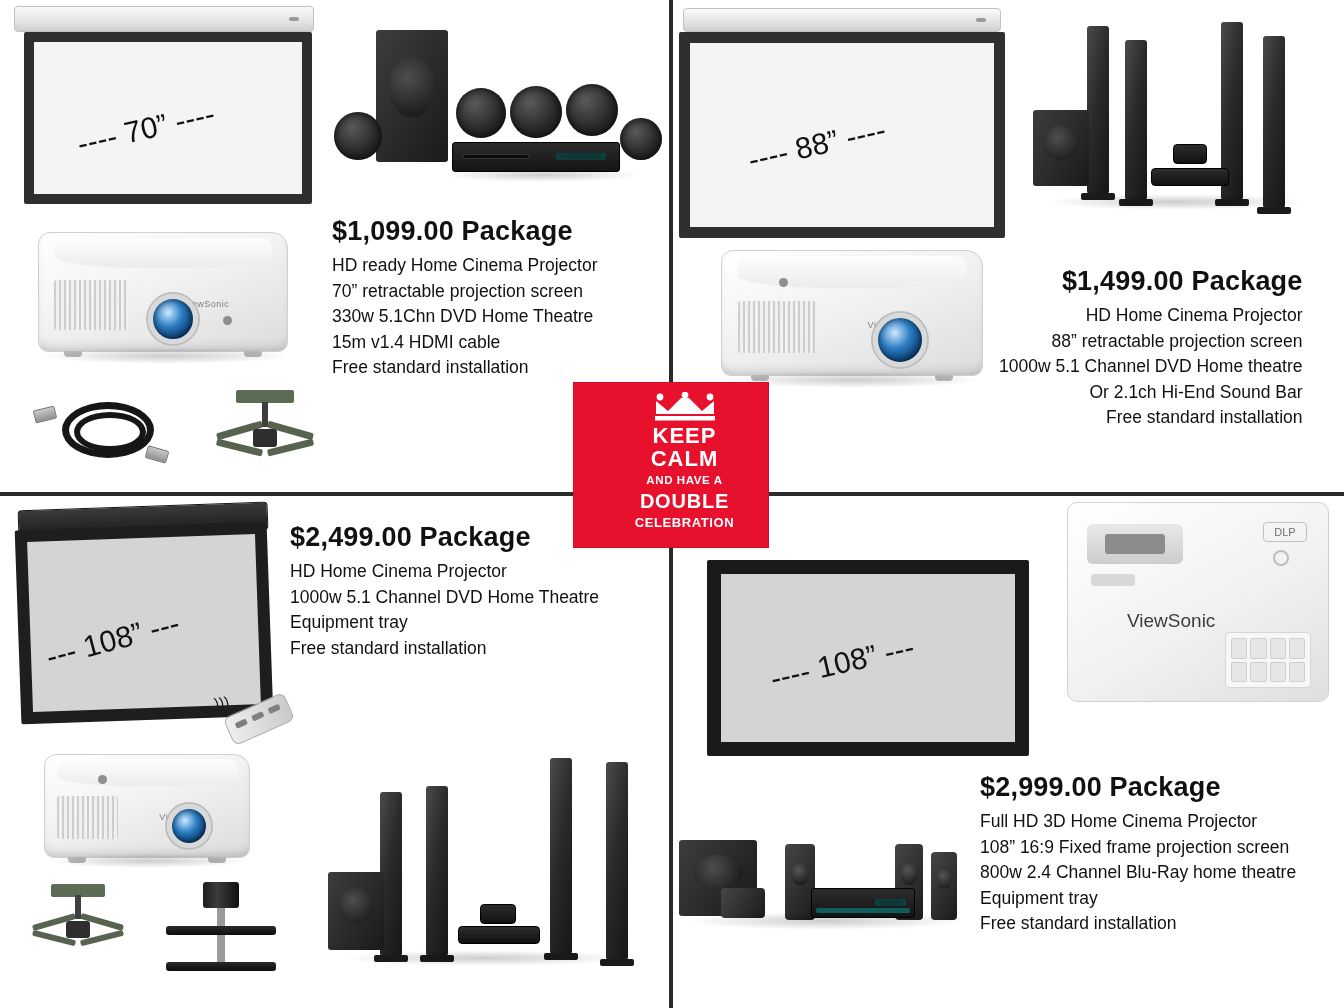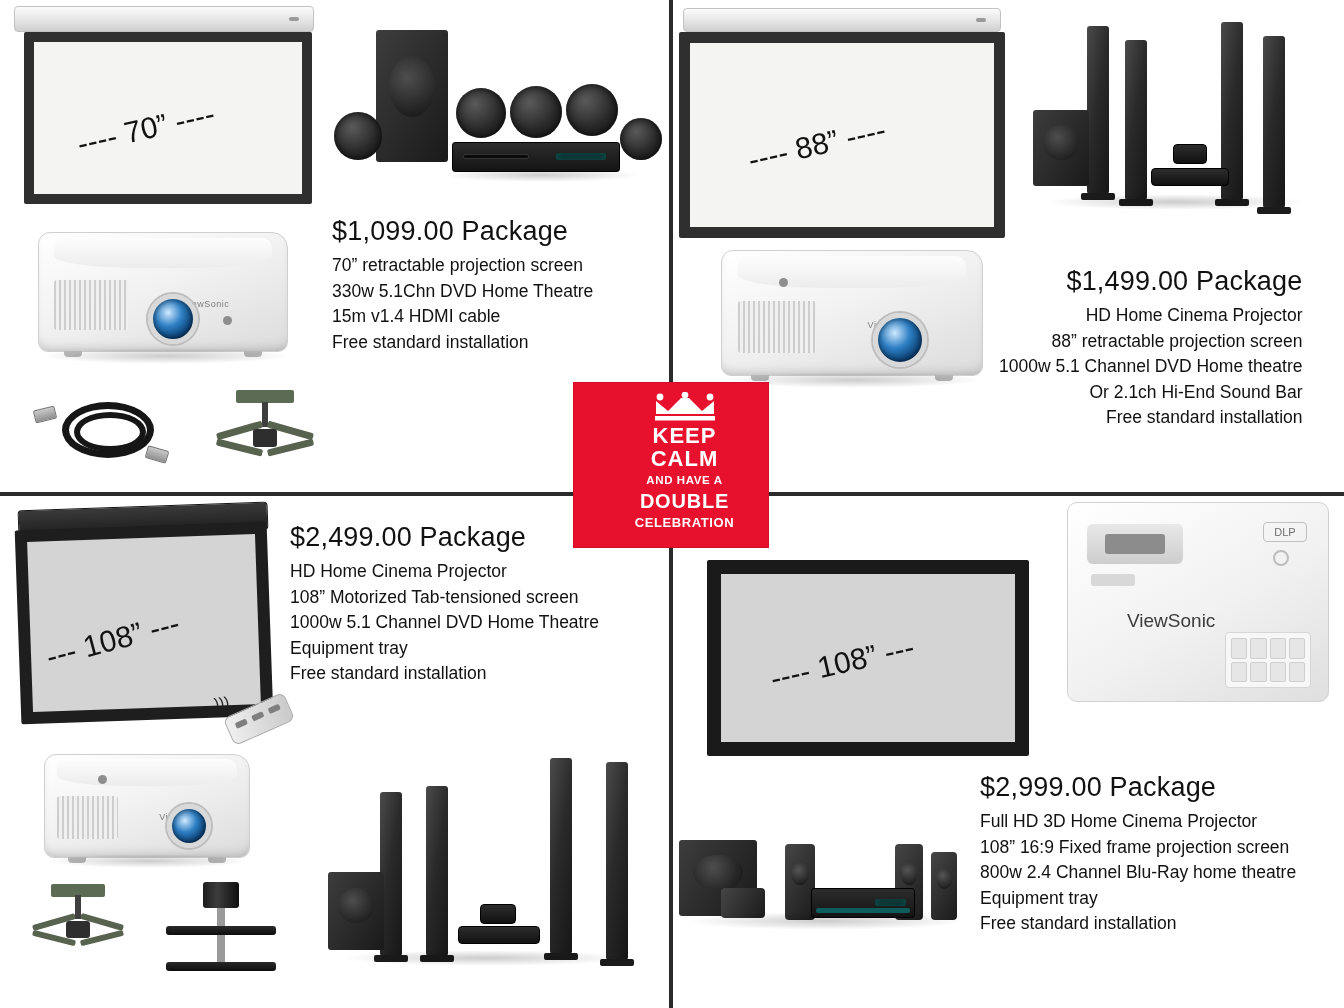--- a/index.html
+++ b/index.html
@@ -36,20 +36,21 @@
   .q3 { left: 0;    top: 496px;width: 669px; height: 512px; }
   .q4 { left: 673px;top: 496px;width: 671px; height: 512px; }
 
   
   .pkg { position: absolute; }
   .pkg-price {
     font-size: 27px;
     color: #111;
     letter-spacing: .2px;
     white-space: nowrap;
+    font-weight: bold;
   }
   .pkg-list {
     margin: 6px 0 0 0;
     padding: 0;
     list-style: none;
   }
   .pkg-list li {
     font-size: 17.5px;
     color: #111;
     line-height: 25.5px;
@@ -450,20 +451,21 @@
       <div class="arm a1"></div>
       <div class="arm a2"></div>
       <div class="arm a3"></div>
       <div class="arm a4"></div>
       <div class="hub"></div>
     </div>
 
     <div class="pkg p1">
       <div class="pkg-price">$1,099.00 Package</div>
       <ul class="pkg-list">
+        <li>HD ready Home Cinema Projector</li>
         <li>70” retractable projection screen</li>
         <li>330w 5.1Chn DVD Home Theatre</li>
         <li>15m v1.4 HDMI cable</li>
         <li>Free standard installation</li>
       </ul>
     </div>
   </div>
 
   <div class="quad q2">
 
@@ -585,21 +587,20 @@
       </div>
       <div class="bar-unit" style="left:140px; top:172px; width:82px; height:18px;"></div>
       <div class="bar-unit" style="left:162px; top:150px; width:36px; height:20px;"></div>
       <div class="shadow" style="left:24px; top:196px; width:286px; height:16px;"></div>
     </div>
 
     <div class="pkg" style="left:290px; top:26px;">
       <div class="pkg-price">$2,499.00 Package</div>
       <ul class="pkg-list">
         <li>HD Home Cinema Projector</li>
-        <li>108” Motorized Tab-tensioned screen</li>
         <li>1000w 5.1 Channel DVD Home Theatre</li>
         <li>Equipment tray</li>
         <li>Free standard installation</li>
       </ul>
     </div>
   </div>
 
   <div class="quad q4">
 
     <div class="screen-outer" style="left:34px; top:64px; width:322px; height:196px; background:#1a1a1a;">

